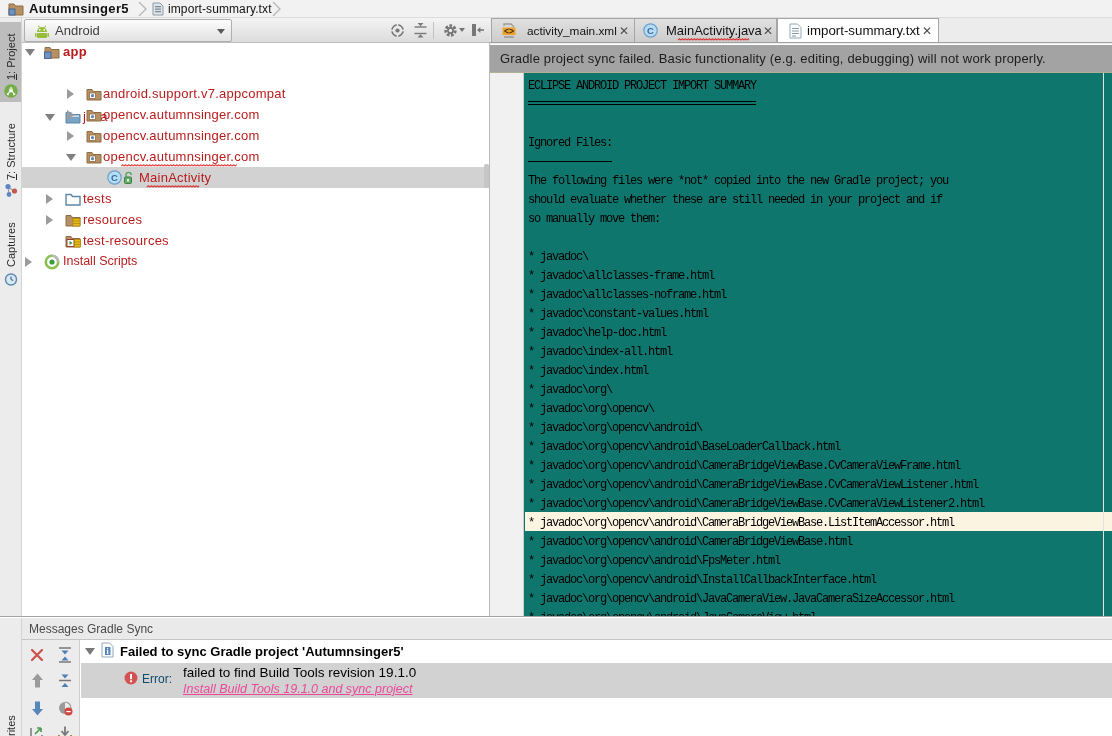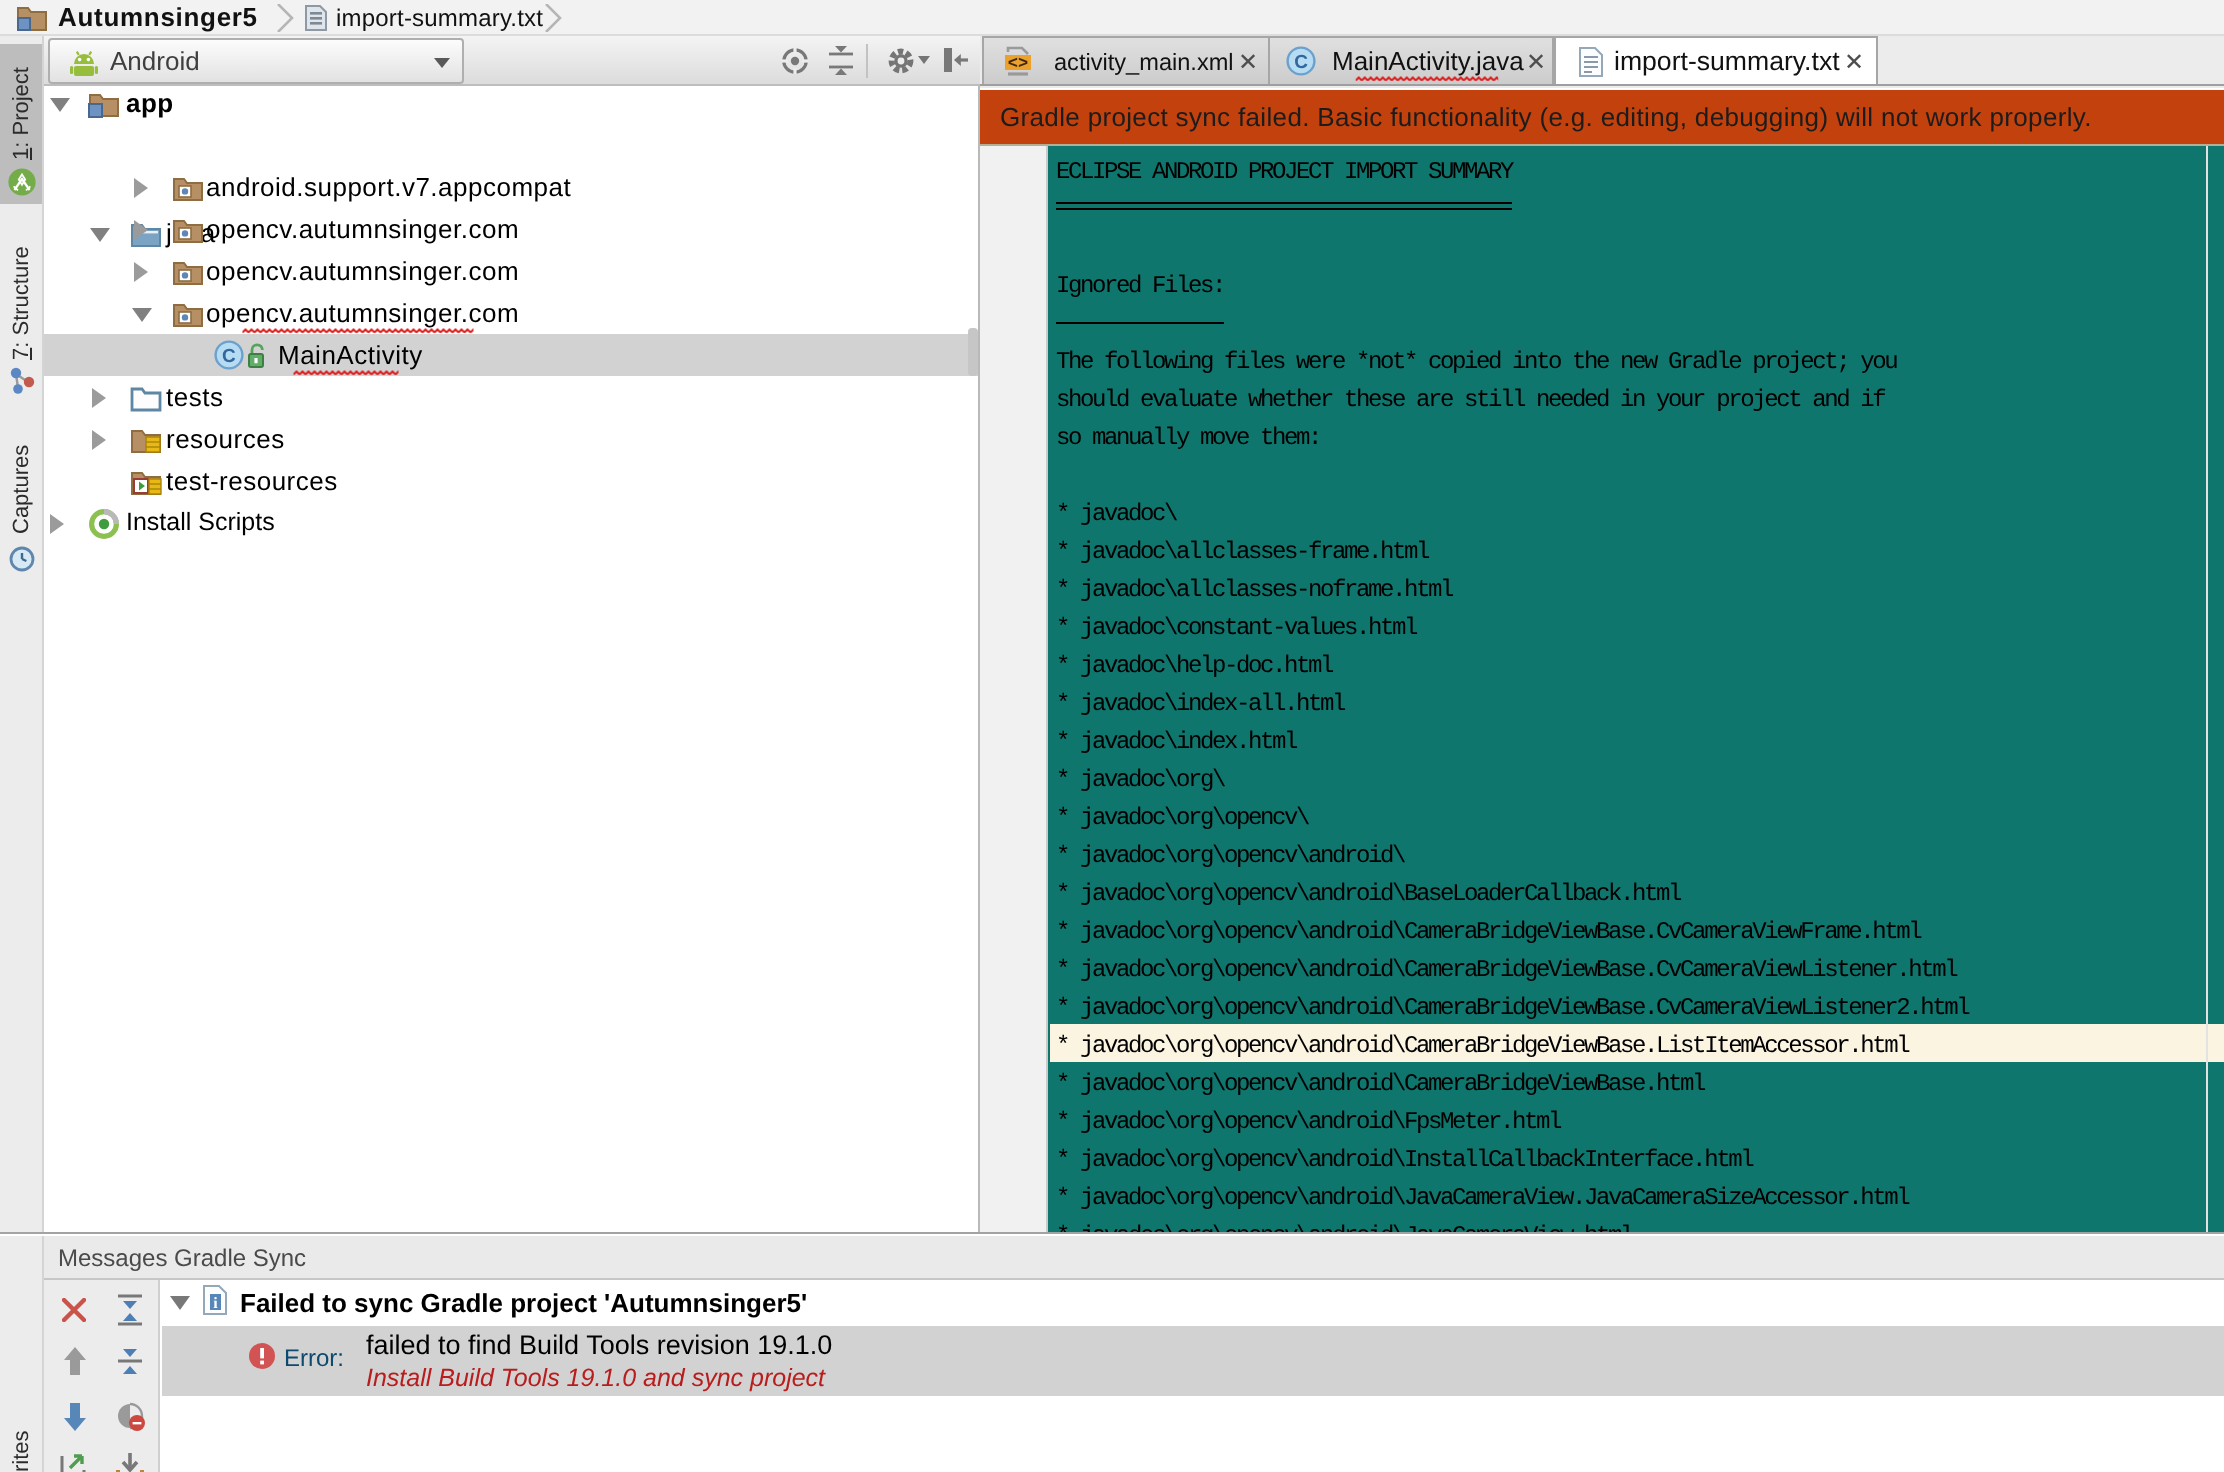--- a/index.html
+++ b/index.html
@@ -13,34 +13,34 @@
   
   #stripe { left:0; top:18px; width:22px; height:718px; background:#ececec; border-right:1px solid #d4d4d4; }
   .vtxt { position:absolute; font-size:11px; color:#2b2b2b; white-space:nowrap; transform:rotate(-90deg); transform-origin:0 0; }
   
   #proj { left:22px; top:18px; width:468px; height:598px; background:#fff; border-right:1px solid #b9b9b9; }
   #projhead { position:absolute; left:0; top:0; width:468px; height:25px;
       background:linear-gradient(#f4f4f4,#dcdcdc); border-bottom:1px solid #bdbdbd; }
   #combo { position:absolute; left:2px; top:1px; width:208px; height:23px; border:1px solid #afafaf; border-radius:2px;
       background:linear-gradient(#fcfcfc,#e2e2e2); }
   #combo .lbl { position:absolute; left:30px; top:3px; font-size:13px; color:#3f3f3f; }
-  .tree-row { position:absolute; left:0; width:468px; height:21px; font-size:13px; letter-spacing:0.25px; color:#000000; }
+  .tree-row { position:absolute; left:0; width:468px; height:21px; font-size:13px; letter-spacing:0.25px; color:#b91c1c; }
   .tree-row .cell { position:absolute; top:0; height:21px; line-height:21px; white-space:nowrap; }
   .arrow-e { width:0; height:0; border-left:5px solid transparent; border-right:5px solid transparent; border-top:7px solid #808080; position:absolute; top:8px; }
   .arrow-c { width:0; height:0; border-top:5px solid transparent; border-bottom:5px solid transparent; border-left:7px solid #9b9b9b; position:absolute; top:6px; }
   .wavy { position:absolute; height:3px; }
   
   #edit { left:490px; top:18px; width:622px; height:598px; }
   #tabbar { position:absolute; left:0; top:0; width:622px; height:26px; background:#ececec; }
   .tab { position:absolute; top:0; height:24px; border:1px solid #a6a6a6; border-bottom:none;
       background:linear-gradient(#e0e0e0,#cccccc); }
   .tab.sel { background:#fff; }
   .tab .t { position:absolute; top:0; height:24px; line-height:24px; font-size:11px; color:#111; white-space:nowrap; }
   .tab .x { position:absolute; top:0; height:24px; line-height:24px; font-size:12px; color:#4e4e4e; }
-  #banner { position:absolute; left:0; top:27px; width:622px; height:28px; background:#c2410c;
+  #banner { position:absolute; left:0; top:27px; width:622px; height:28px; background:#a3a3a3;
       border-bottom:1px solid #b3af94; }
   #banner .t { position:absolute; left:10px; top:0; height:27px; line-height:27px; font-size:13px; letter-spacing:0.17px; color:#1c1c1c; }
   #ebody { position:absolute; left:0; top:55px; width:622px; height:543px; background:#0f766e; overflow:hidden; }
   #gutter { position:absolute; left:0; top:0; width:34px; height:543px; background:#f1f1f1; border-right:1px solid #cbcbcb; }
   #hline { position:absolute; left:35px; top:439px; width:587px; height:19px; background:#fbf4e1; }
   #code { position:absolute; left:38px; top:4px; font-family:"Liberation Mono", monospace; font-size:12px;
       letter-spacing:-1.2px; line-height:19px; color:#000; }
   .sep { position:absolute; background:#000; }
   
   #msgs { left:0; top:616px; width:1112px; height:94px; background:#fff; border-top:1px solid #a3a3a3; }
@@ -391,14 +391,14 @@
   <text x="6.7" y="12" font-size="8" font-weight="bold" fill="#fff" text-anchor="middle" font-family="Liberation Serif">i</text>
     </svg>
 <div class="abs" style="left:120px;top:24px;height:22px;line-height:22px;font-size:13px;font-weight:bold;color:#000;">Failed to sync Gradle project 'Autumnsinger5'</div>
 <svg class="abs" style="left:124px;top:54px" width="14" height="14" viewBox="0 0 14 14">
   <circle cx="7" cy="7" r="6.5" fill="#d25353"></circle>
   <rect x="6.1" y="3" width="1.9" height="5.2" fill="#fff"></rect>
   <rect x="6.1" y="9.3" width="1.9" height="1.9" fill="#fff"></rect>
     </svg>
 <div class="abs" style="left:142px;top:55px;font-size:12px;color:#0c4a6e;">Error:</div>
 <div class="abs" style="left:183px;top:48px;font-size:13.5px;color:#000;line-height:16px;">failed to find Build Tools revision 19.1.0<br>
-<span style="color:#b91c1c;font-style:italic;font-size:12.5px;">Install Build Tools 19.1.0 and sync project</span></div>
+<span style="color:#ec4899;font-style:italic;text-decoration:underline;font-size:12.5px;">Install Build Tools 19.1.0 and sync project</span></div>
 </div>
 
 </body></html>

